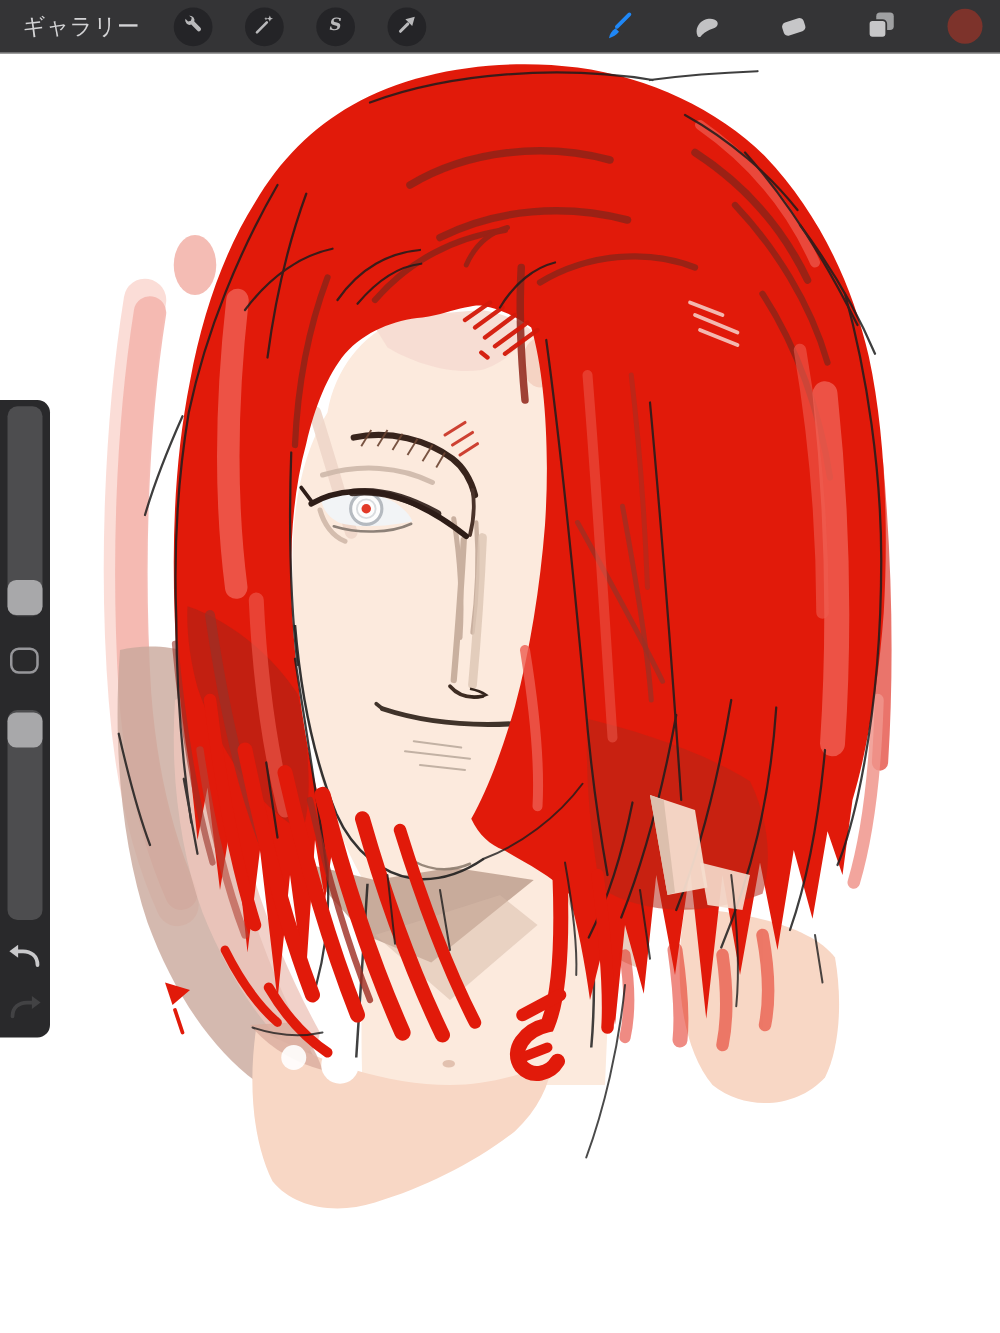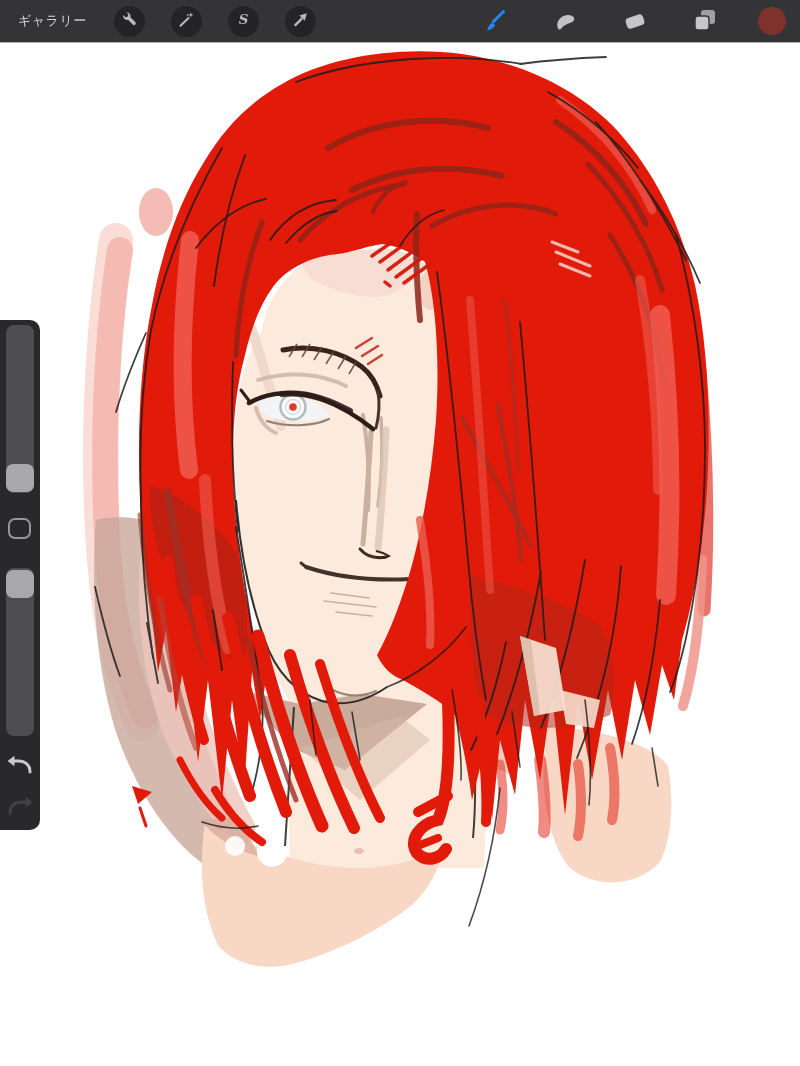--- a/index.html
+++ b/index.html
@@ -1,21 +1,21 @@
 <!DOCTYPE html>
 <html><head>
 <meta charset="utf-8">
 <style>
   html,body{margin:0;padding:0;}
   body{width:800px;height:1066px;position:relative;background:#fff;overflow:hidden;
        font-family:"Liberation Sans","DejaVu Sans",sans-serif;}
   .topbar{position:absolute;top:0;left:0;width:800px;height:42px;background:#343436;
           border-bottom:1px solid #aeaeae;display:flex;align-items:center;justify-content:space-between;z-index:30;}
   .tb-left{display:flex;align-items:center;gap:0;}
-  .gallery-btn{background:none;border:none;color:#d3d3d5;font-size:13px;padding:0 14px 0 18px;
+  .gallery-btn{background:none;border:none;color:#d3d3d5;font-size:18px;padding:0 14px 0 18px;
                font-family:Liberation Mono, monospace;cursor:pointer;letter-spacing:.5px;}
   .circle-btn{width:31px;height:31px;border-radius:50%;background:#242427;border:none;margin:0 13px;
               display:flex;align-items:center;justify-content:center;cursor:pointer;padding:0;}
   .tb-right{display:flex;align-items:center;}
   .flat-btn{background:none;border:none;width:30px;height:30px;margin:0 20px;display:flex;
             align-items:center;justify-content:center;cursor:pointer;padding:0;}
   .color-btn{width:28px;height:28px;border-radius:50%;border:none;margin:0 14px 0 18px;cursor:pointer;}
   .canvas{position:absolute;top:43px;left:0;width:800px;height:1023px;background:#ffffff;z-index:1;}
   .canvas svg{display:block;}
   .sidebar{position:absolute;left:0;top:320px;width:40px;height:510px;background:#29292b;

